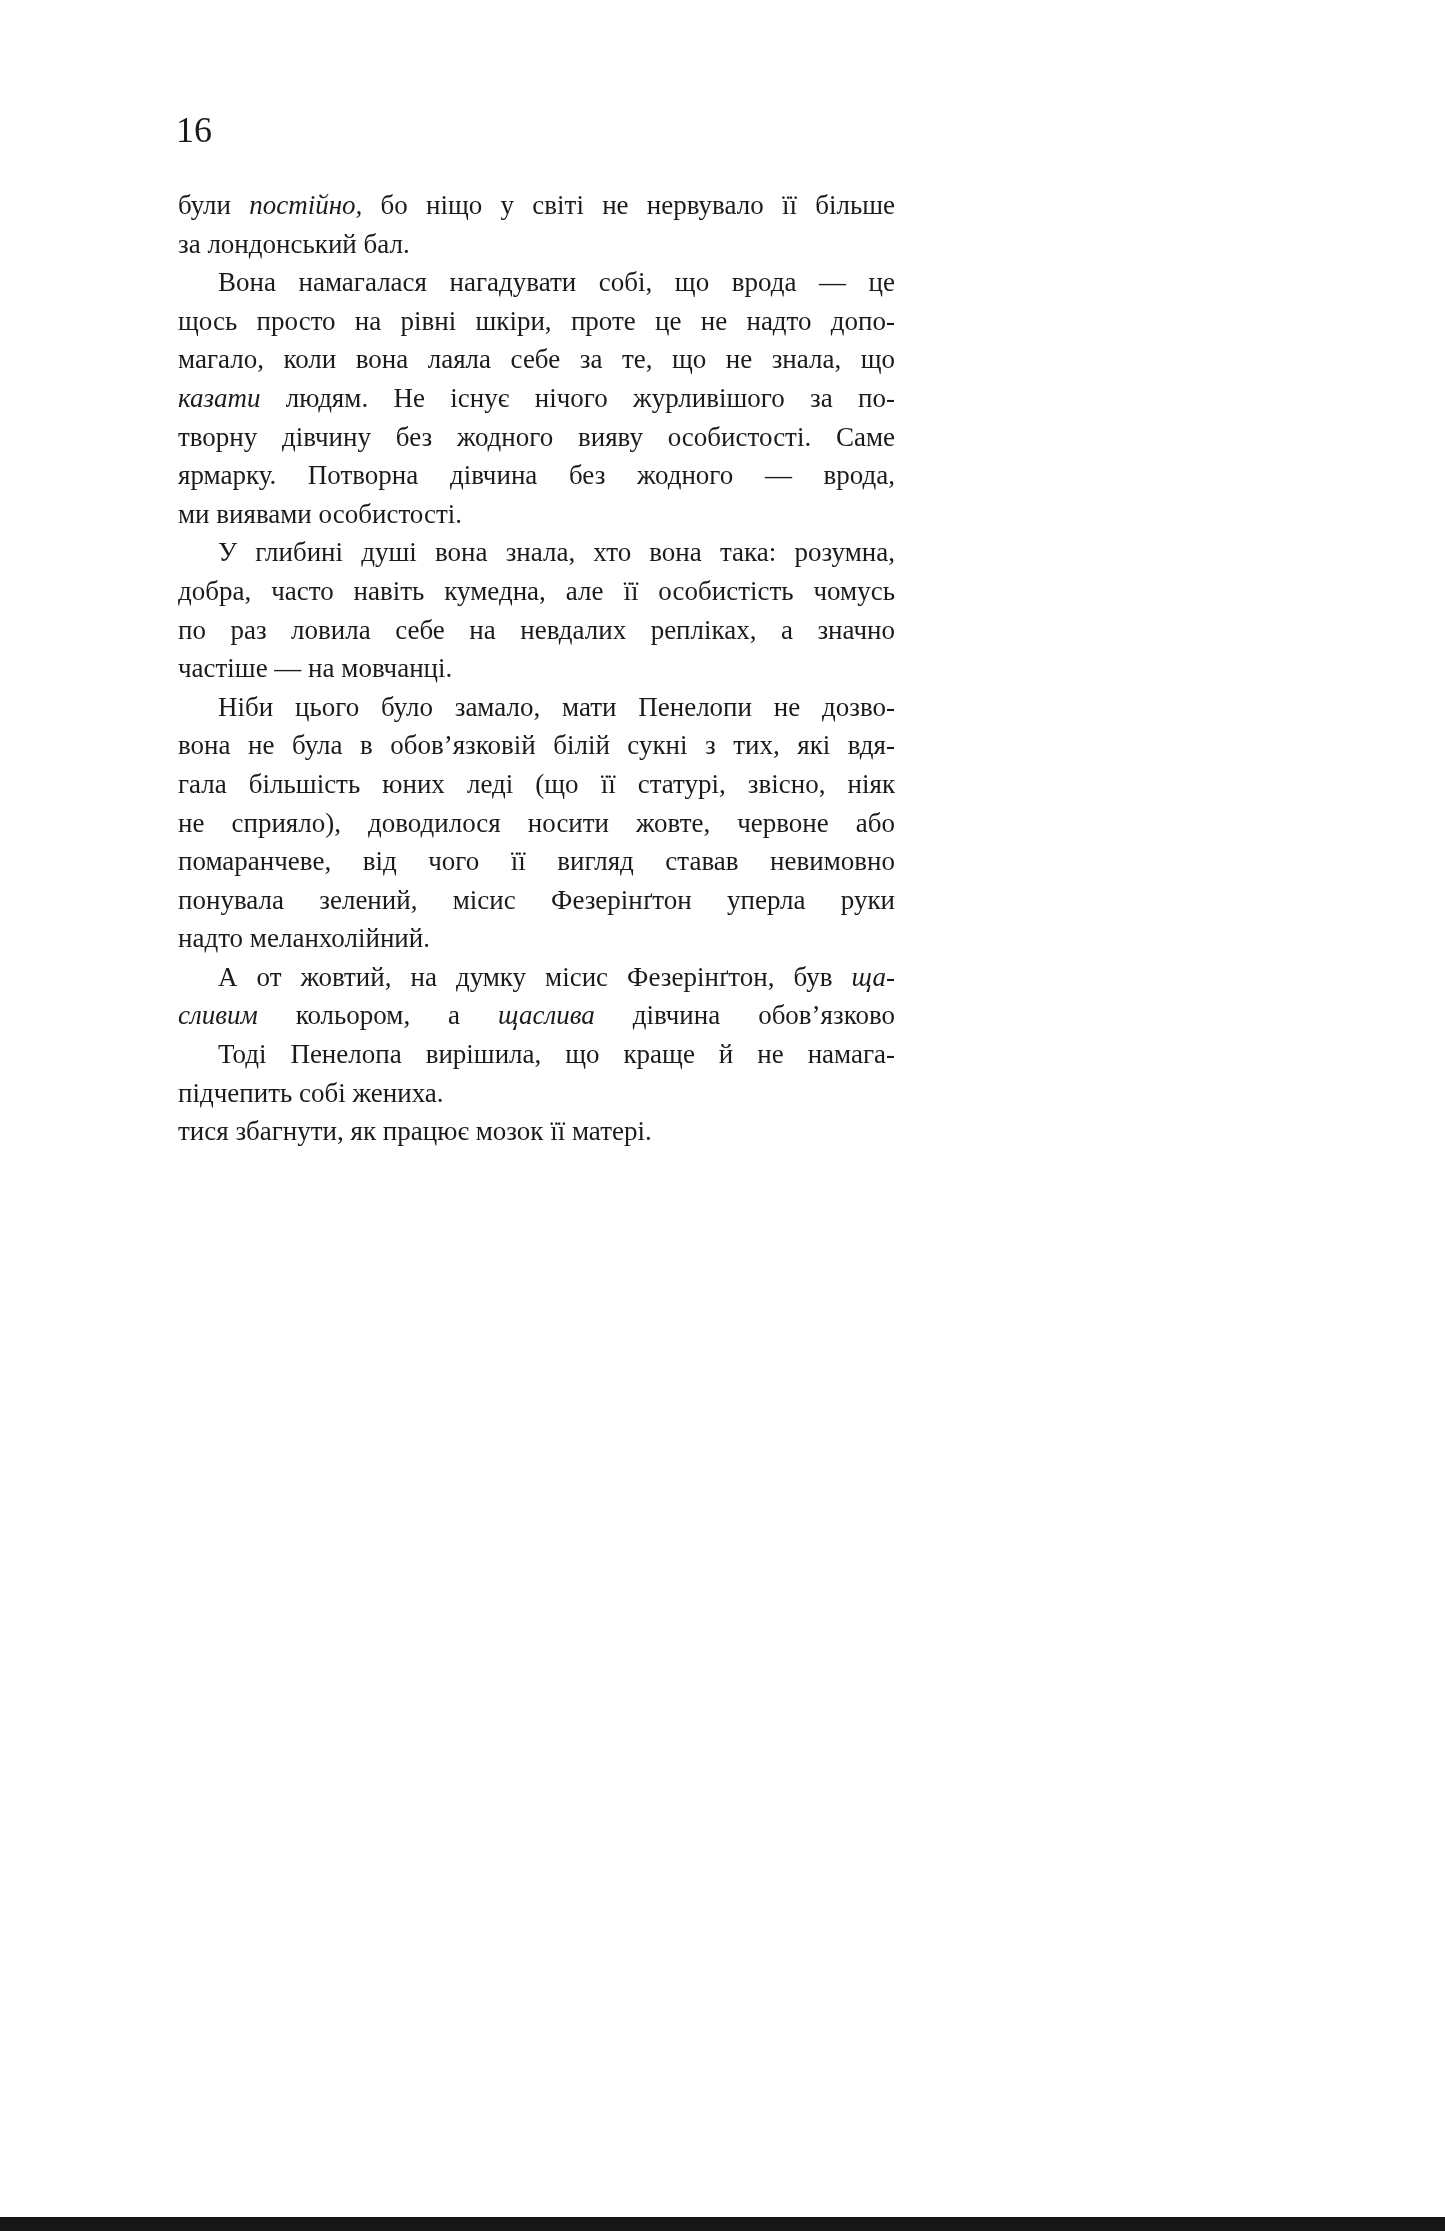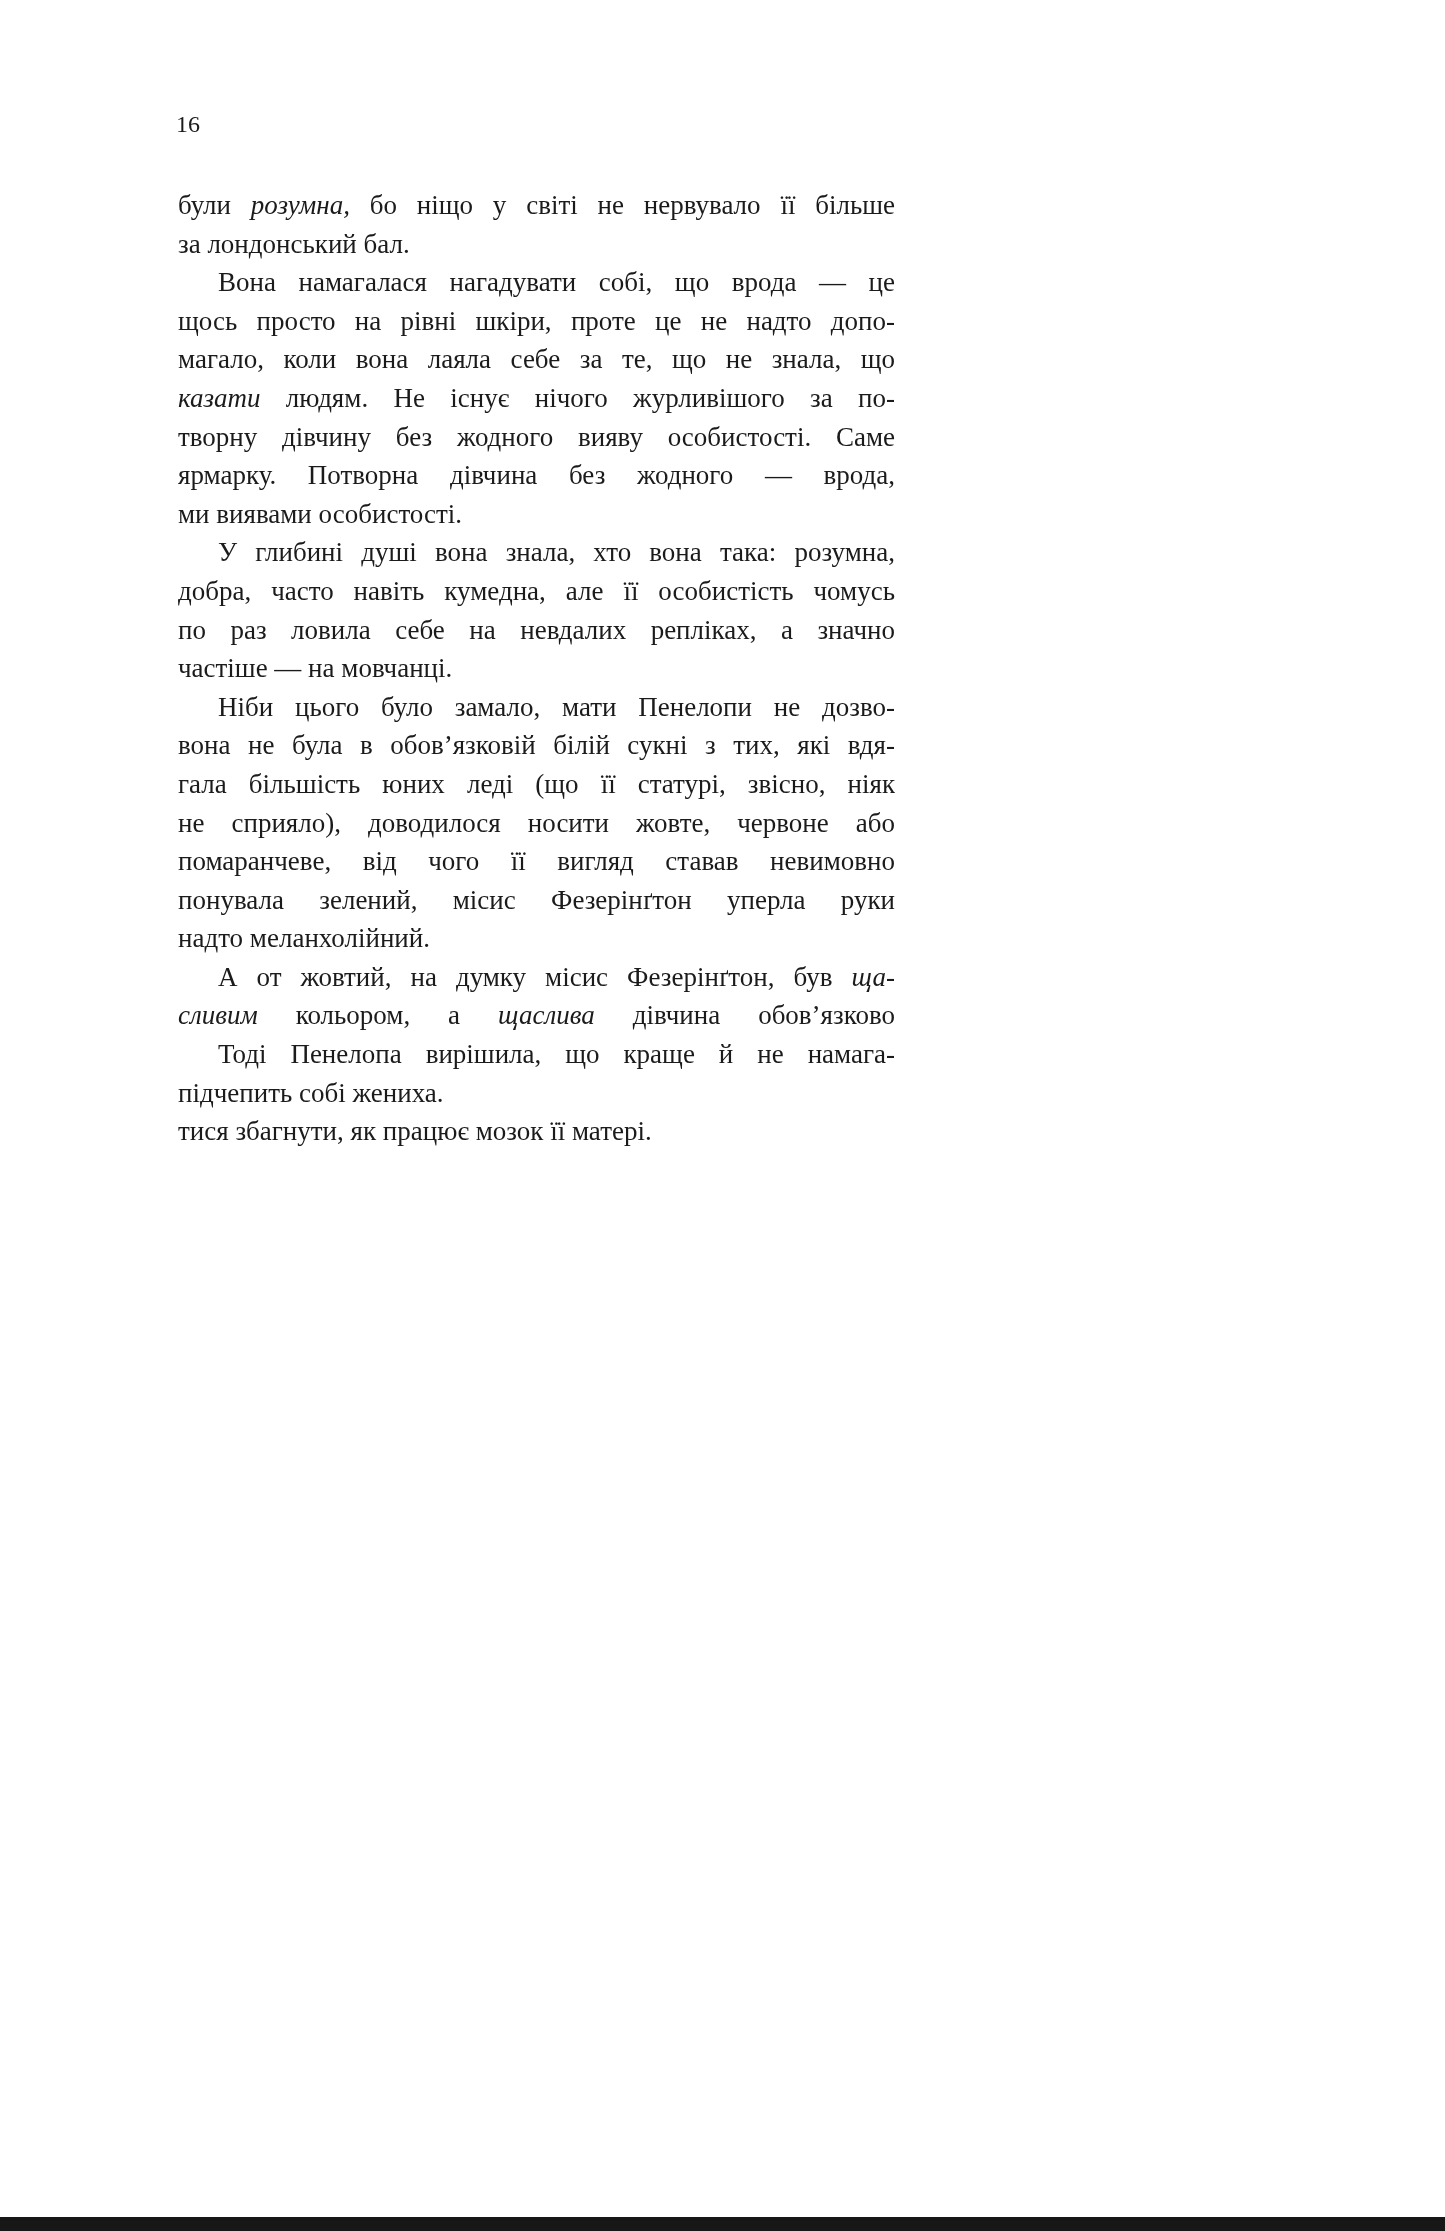--- a/index.html
+++ b/index.html
@@ -13,21 +13,21 @@
     height: 2231px;
     background: #ffffff;
     color: #1b1b1b;
     font-family: "Liberation Serif", "DejaVu Serif", serif;
     overflow: hidden;
   }
   .page-number {
     position: absolute;
     left: 176px;
     top: 112px;
-    font-size: 24px;
+    font-size: 36px;
     line-height: 1;
     color: #1b1b1b;
   }
   .text-block {
     position: absolute;
     left: 178px;
     top: 186px;
     width: 717px;
     font-size: 27px;
     color: #1b1b1b;
@@ -58,21 +58,21 @@
     background: #171717;
   }
 </style>
 </head>
 <body>
 
 <div class="page">
   <div class="page-number">16</div>
 
   <div class="text-block">
-      <div class="line"><span>були </span><em>розумна,</em><span> бо ніщо у світі не нервувало її більше</span></div>
+      <div class="line"><span>були </span><em>постійно,</em><span> бо ніщо у світі не нервувало її більше</span></div>
       <div class="line last"><span>за лондонський бал.</span></div>
       <div class="line indent"><span>Вона намагалася нагадувати собі, що врода — це</span></div>
       <div class="line"><span>щось просто на рівні шкіри, проте це не надто допо-</span></div>
       <div class="line"><span>магало, коли вона лаяла себе за те, що не знала, що</span></div>
       <div class="line"><em>казати</em><span> людям. Не існує нічого журливішого за по-</span></div>
       <div class="line"><span>творну дівчину без жодного вияву особистості. Саме</span></div>
       <div class="line"><span>ярмарку. Потворна дівчина без жодного — врода,</span></div>
       <div class="line last"><span>ми виявами особистості.</span></div>
       <div class="line indent"><span>У глибині душі вона знала, хто вона така: розумна,</span></div>
       <div class="line"><span>добра, часто навіть кумедна, але її особистість чомусь</span></div>

